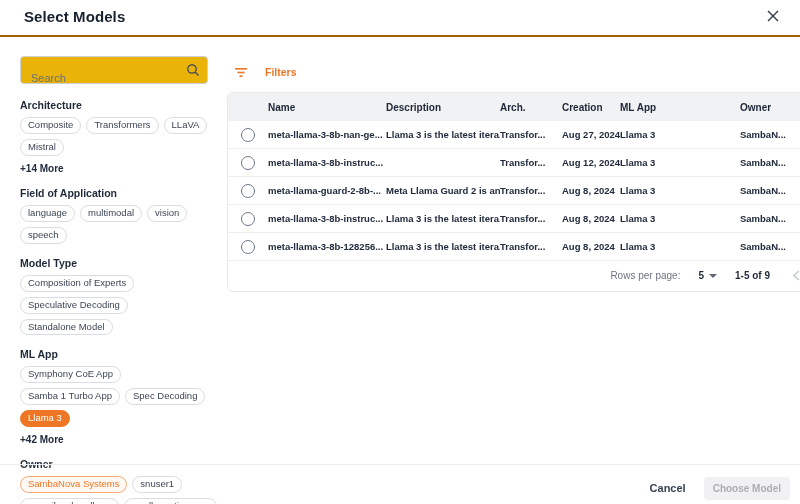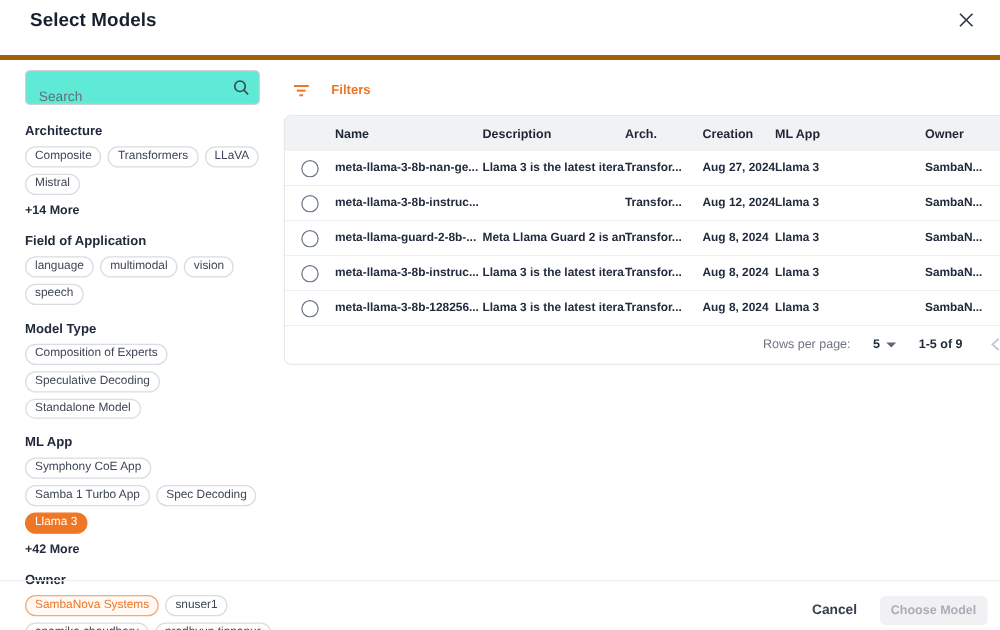--- a/index.html
+++ b/index.html
@@ -5,28 +5,28 @@
   * { box-sizing: border-box; }
   html,body { margin:0; padding:0; }
   body {
     width:800px; height:504px;
     font-family:"Liberation Sans", sans-serif;
     background:#ffffff; color:#212b3c;
   }
   .modal { position:relative; width:800px; height:504px; background:#fff; overflow:hidden; }
 
   
-  .modal-header { position:absolute; top:0; left:0; right:0; height:48px; border-bottom:4px solid #a16207; }
+  .modal-header { position:absolute; top:0; left:0; right:0; height:37px; border-bottom:2px solid #a16207; }
   .modal-title { position:absolute; left:24px; top:8px; font-size:15px; font-weight:700; color:#16202e; letter-spacing:.1px; }
   .close-btn { position:absolute; right:16px; top:6px; width:22px; height:22px; background:none; border:none; cursor:pointer; padding:3px; }
 
   
   .sidebar { position:absolute; left:20px; top:56px; width:202px; }
   .search-wrap { position:relative; width:188px; }
-  .search-input { width:188px; height:28px; border:1px solid #ccd0d7; border-radius:4px; padding:16px 28px 0 10px; font-size:11px; color:#2c3547; font-family:inherit; outline:none; background:#5eead4; }
+  .search-input { width:188px; height:28px; border:1px solid #ccd0d7; border-radius:4px; padding:16px 28px 0 10px; font-size:11px; color:#2c3547; font-family:inherit; outline:none; background:#eab308; }
   .search-input::placeholder { color:#66707f; }
   .search-icon { position:absolute; right:8px; top:7px; }
 
   .filter-section { margin-top:13px; }
   .section-title { font-size:10.5px; font-weight:700; color:#1f2939; margin-bottom:6px; }
   .chips { display:flex; flex-wrap:wrap; gap:5px; width:202px; }
   .chip { font-size:9.5px; line-height:1.15; color:#3d4655; border:1px solid #d9dce1; background:#fff; border-radius:9px; padding:2px 7px; cursor:pointer; white-space:nowrap; }
   .chip--solid { background:#EE7624; border-color:#EE7624; color:#fff; }
   .chip--outline { background:#fff8f3; border-color:#f3a979; color:#EE7624; }
   .more-link { margin-top:7px; font-size:10px; font-weight:600; color:#222c3d; cursor:pointer; }

